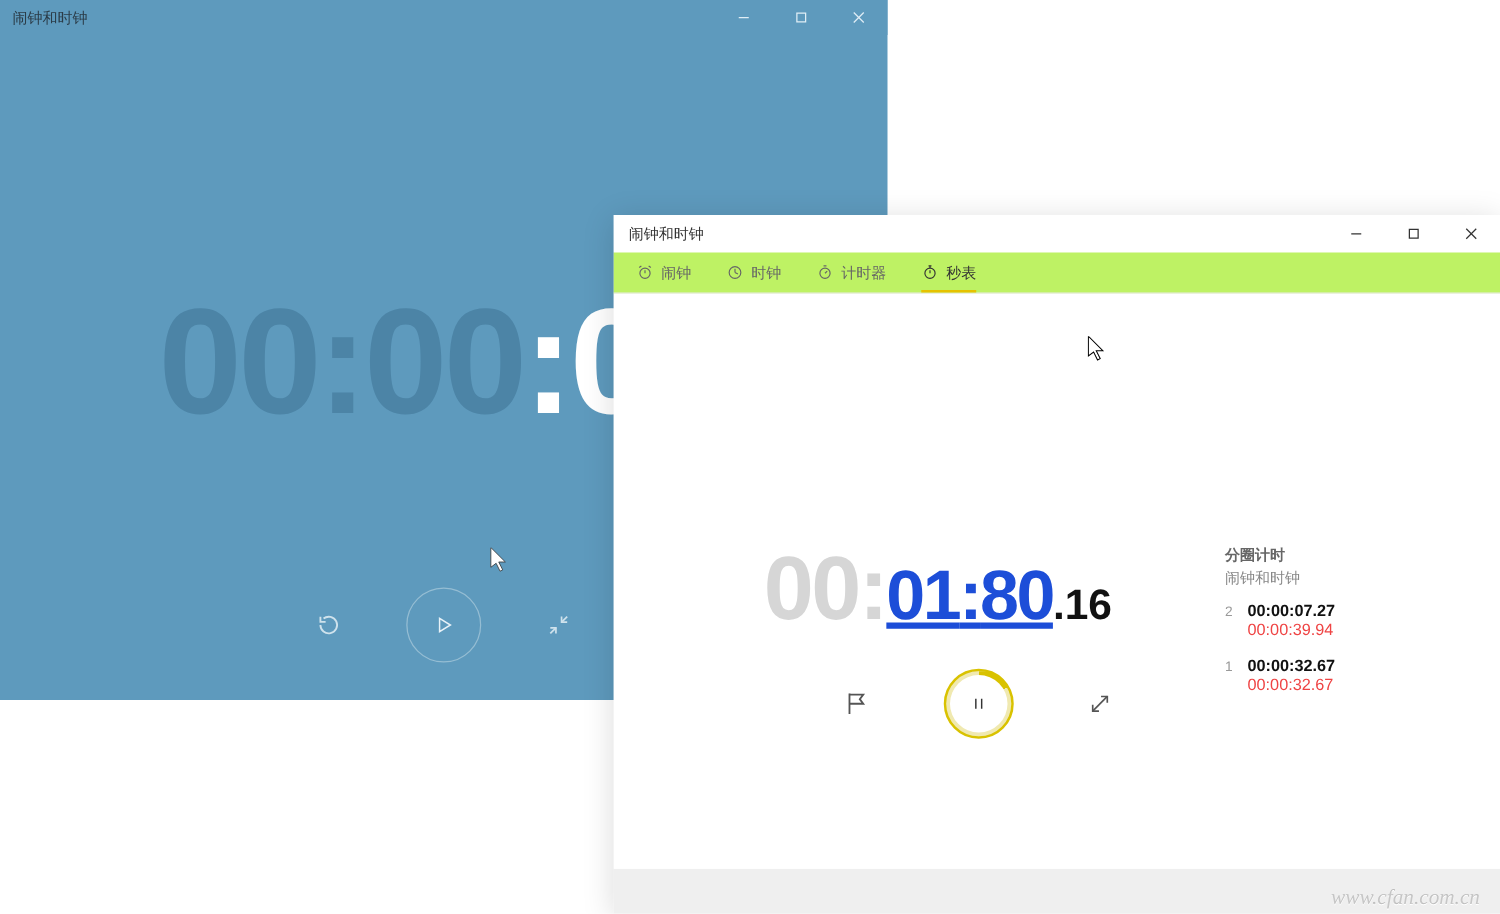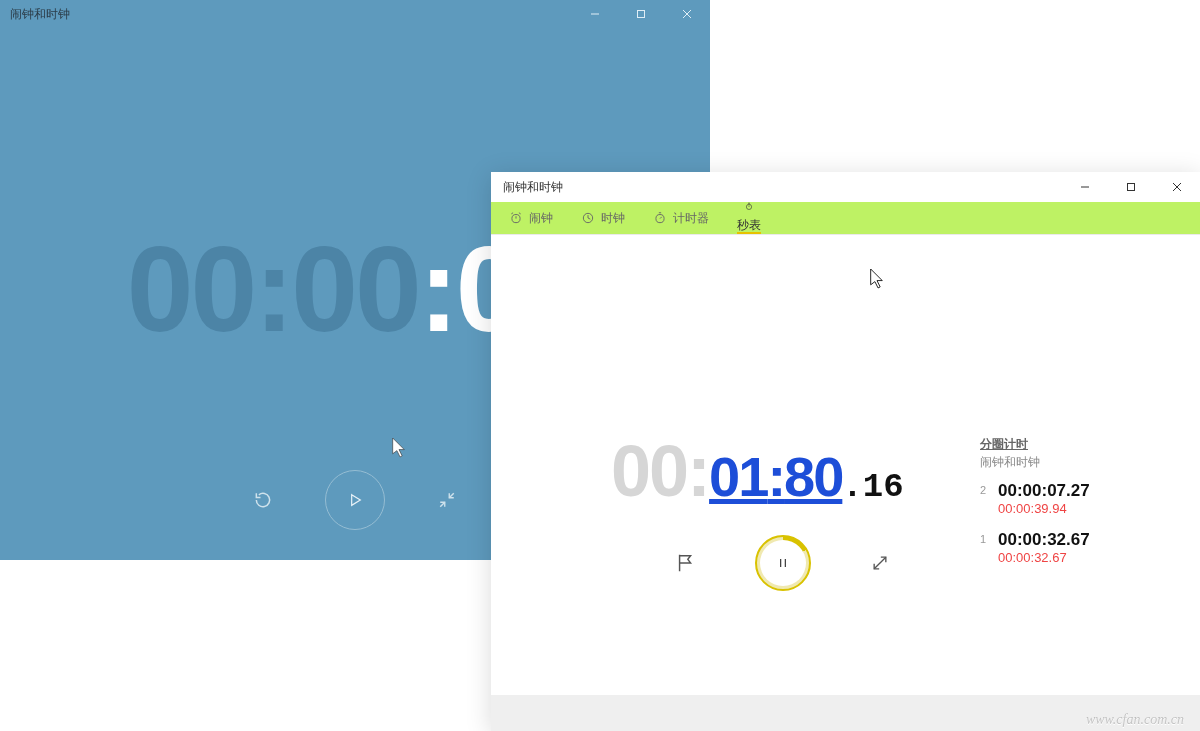--- a/index.html
+++ b/index.html
@@ -93,45 +93,45 @@
     color: #333;
   }
   .win2-tabs {
     height: 32px; display: flex; align-items: center;
     gap: 28px; padding: 0 18px;
     background: #bef264;
     border-bottom: 1px solid #eaeaea;
     font-size: 12px; color: #666;
   }
   .win2-tab { display: flex; align-items: center; gap: 6px; height: 32px; }
-  .win2-tab.active { color: #333; position: relative; flex-direction: column; }
+  .win2-tab.active { color: #333; position: relative; }
   .win2-tab.active::after {
     content: ""; position: absolute; bottom: 0; left: 0; right: 0;
     height: 2px; background: #e6c200;
   }
   .win2-body {
     flex: 1; position: relative; background: #ffffff;
   }
   .win2-time {
     position: absolute; left: 120px; top: 195px;
     white-space: nowrap;
   }
   .win2-time .dim { color: #d6d6d6; font-weight: 700; font-size: 72px; letter-spacing: -2px; }
   .win2-time .bright { color: #1d4ed8; font-weight: 700; font-size: 56px; letter-spacing: -2px; text-decoration: underline; }
-  .win2-time .cs { color: #111; font-weight: 600; font-size: 34px; font-family: Liberation Mono, monospace; }
+  .win2-time .cs { color: #111; font-weight: 600; font-size: 34px; }
   .win2-laps {
     position: absolute; right: 60px; top: 200px;
     width: 160px;
     font-size: 12px;
   }
   .lap-header { color: #888; line-height: 1.5; margin-bottom: 10px; }
-  .lap-header .h1 { font-weight: 600; color: #666; text-decoration: underline; }
+  .lap-header .h1 { font-weight: 600; color: #666; }
   .lap-row { display: flex; gap: 10px; margin-bottom: 14px; }
   .lap-idx { color: #999; font-size: 11px; width: 8px; padding-top: 3px; }
-  .lap-col .lap-main { font-weight: 700; color: #111; font-size: 17px; }
+  .lap-col .lap-main { font-weight: 700; color: #111; font-size: 13px; }
   .lap-col .lap-sub  { color: #ef4444; font-size: 13px; }
   .win2-controls {
     position: absolute; left: 180px; top: 300px;
     display: flex; align-items: center; gap: 54px;
   }
   .win2-btn-small {
     width: 30px; height: 30px; display: flex;
     align-items: center; justify-content: center;
     color: #555;
   }
@@ -151,21 +151,21 @@
     height: 36px; background: #efefef;
     display: flex; align-items: center;
   }
   .cursor2 {
     position: absolute; left: 379px; top: 34px;
     width: 14px; height: 20px; pointer-events: none;
     color: #000;
   }
   .watermark {
     position: absolute; right: 16px; bottom: 3px;
-    font-size: 14px; font-style: italic;
+    font-size: 17px; font-style: italic;
     color: rgba(0,0,0,0.22);
     text-shadow: 0 1px 0 #fff;
     font-family: "Segoe Script", cursive;
   }
   svg { display: block; }
 </style>
 </head>
 <body>
 
 <div class="win1">

